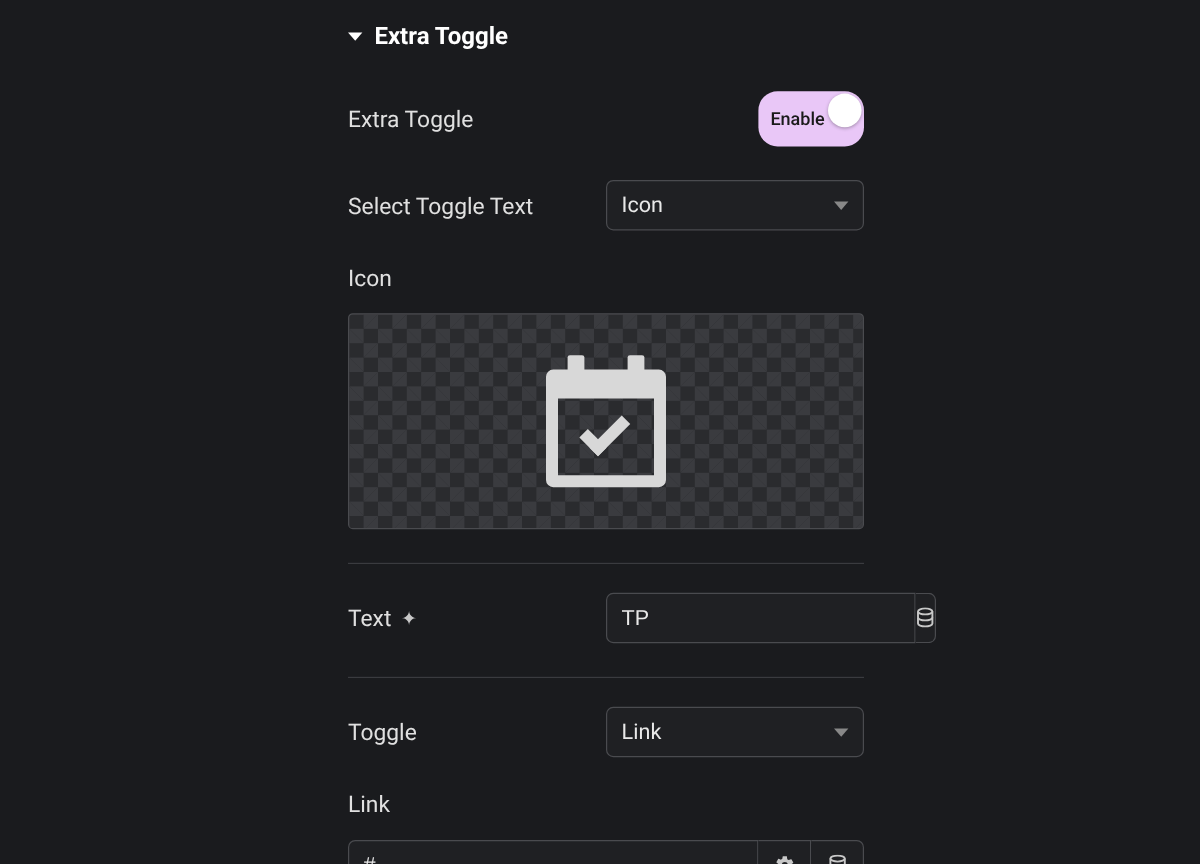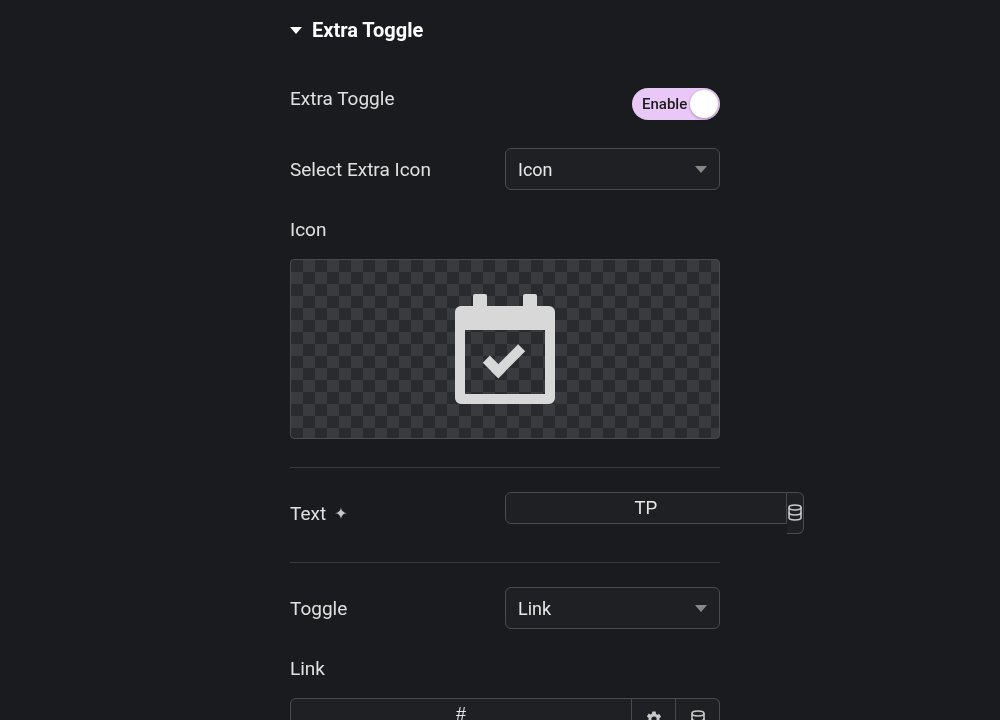--- a/index.html
+++ b/index.html
@@ -41,28 +41,27 @@
   .row-label {
     font-size: 19px;
     color: #e0e0e0;
     display: flex;
     align-items: center;
     gap: 8px;
   }
   .toggle {
     position: relative;
     width: 88px;
-    height: 32px;
+    height: 46px;
     background: #e9c7f7;
     border-radius: 16px;
     display: flex;
     align-items: center;
     padding-left: 10px;
     cursor: pointer;
-    margin-top: 12px;
   }
   .toggle-label {
     font-size: 15px;
     color: #1a1a1a;
     font-weight: 500;
   }
   .toggle-knob {
     position: absolute;
     right: 2px;
     top: 2px;
@@ -156,29 +155,28 @@
     border-top: 1px solid #3a3b3f;
     margin-bottom: 24px;
   }
   .input-group {
     display: flex;
     width: 215px;
   }
   .input-group.full { width: 100%; }
   .text-input {
     flex: 1;
-    height: 32px;
+    height: 42px;
     background: #1f2023;
     border: 1px solid #4a4b4f;
     border-radius: 6px 0 0 6px;
-    padding: 0 24px;
+    padding: 0 12px;
     font-size: 18px;
     color: #e8e8e8;
     outline: none;
-    text-align: center;
   }
   .addon-btn {
     width: 44px;
     height: 42px;
     background: #1f2023;
     border: 1px solid #4a4b4f;
     border-left: none;
     display: flex;
     align-items: center;
     justify-content: center;
@@ -204,21 +202,21 @@
 
   <div class="row">
     <span class="row-label">Extra Toggle</span>
     <div class="toggle">
       <span class="toggle-label">Enable</span>
       <span class="toggle-knob"></span>
     </div>
   </div>
 
   <div class="row">
-    <span class="row-label">Select Extra Icon</span>
+    <span class="row-label">Select Toggle Text</span>
     <div class="select">
       <span>Icon</span>
       <span class="caret"></span>
     </div>
   </div>
 
   <div class="sub-label">Icon</div>
   <div class="icon-preview">
     <div class="calendar-icon">
       <div class="tab1"></div>

